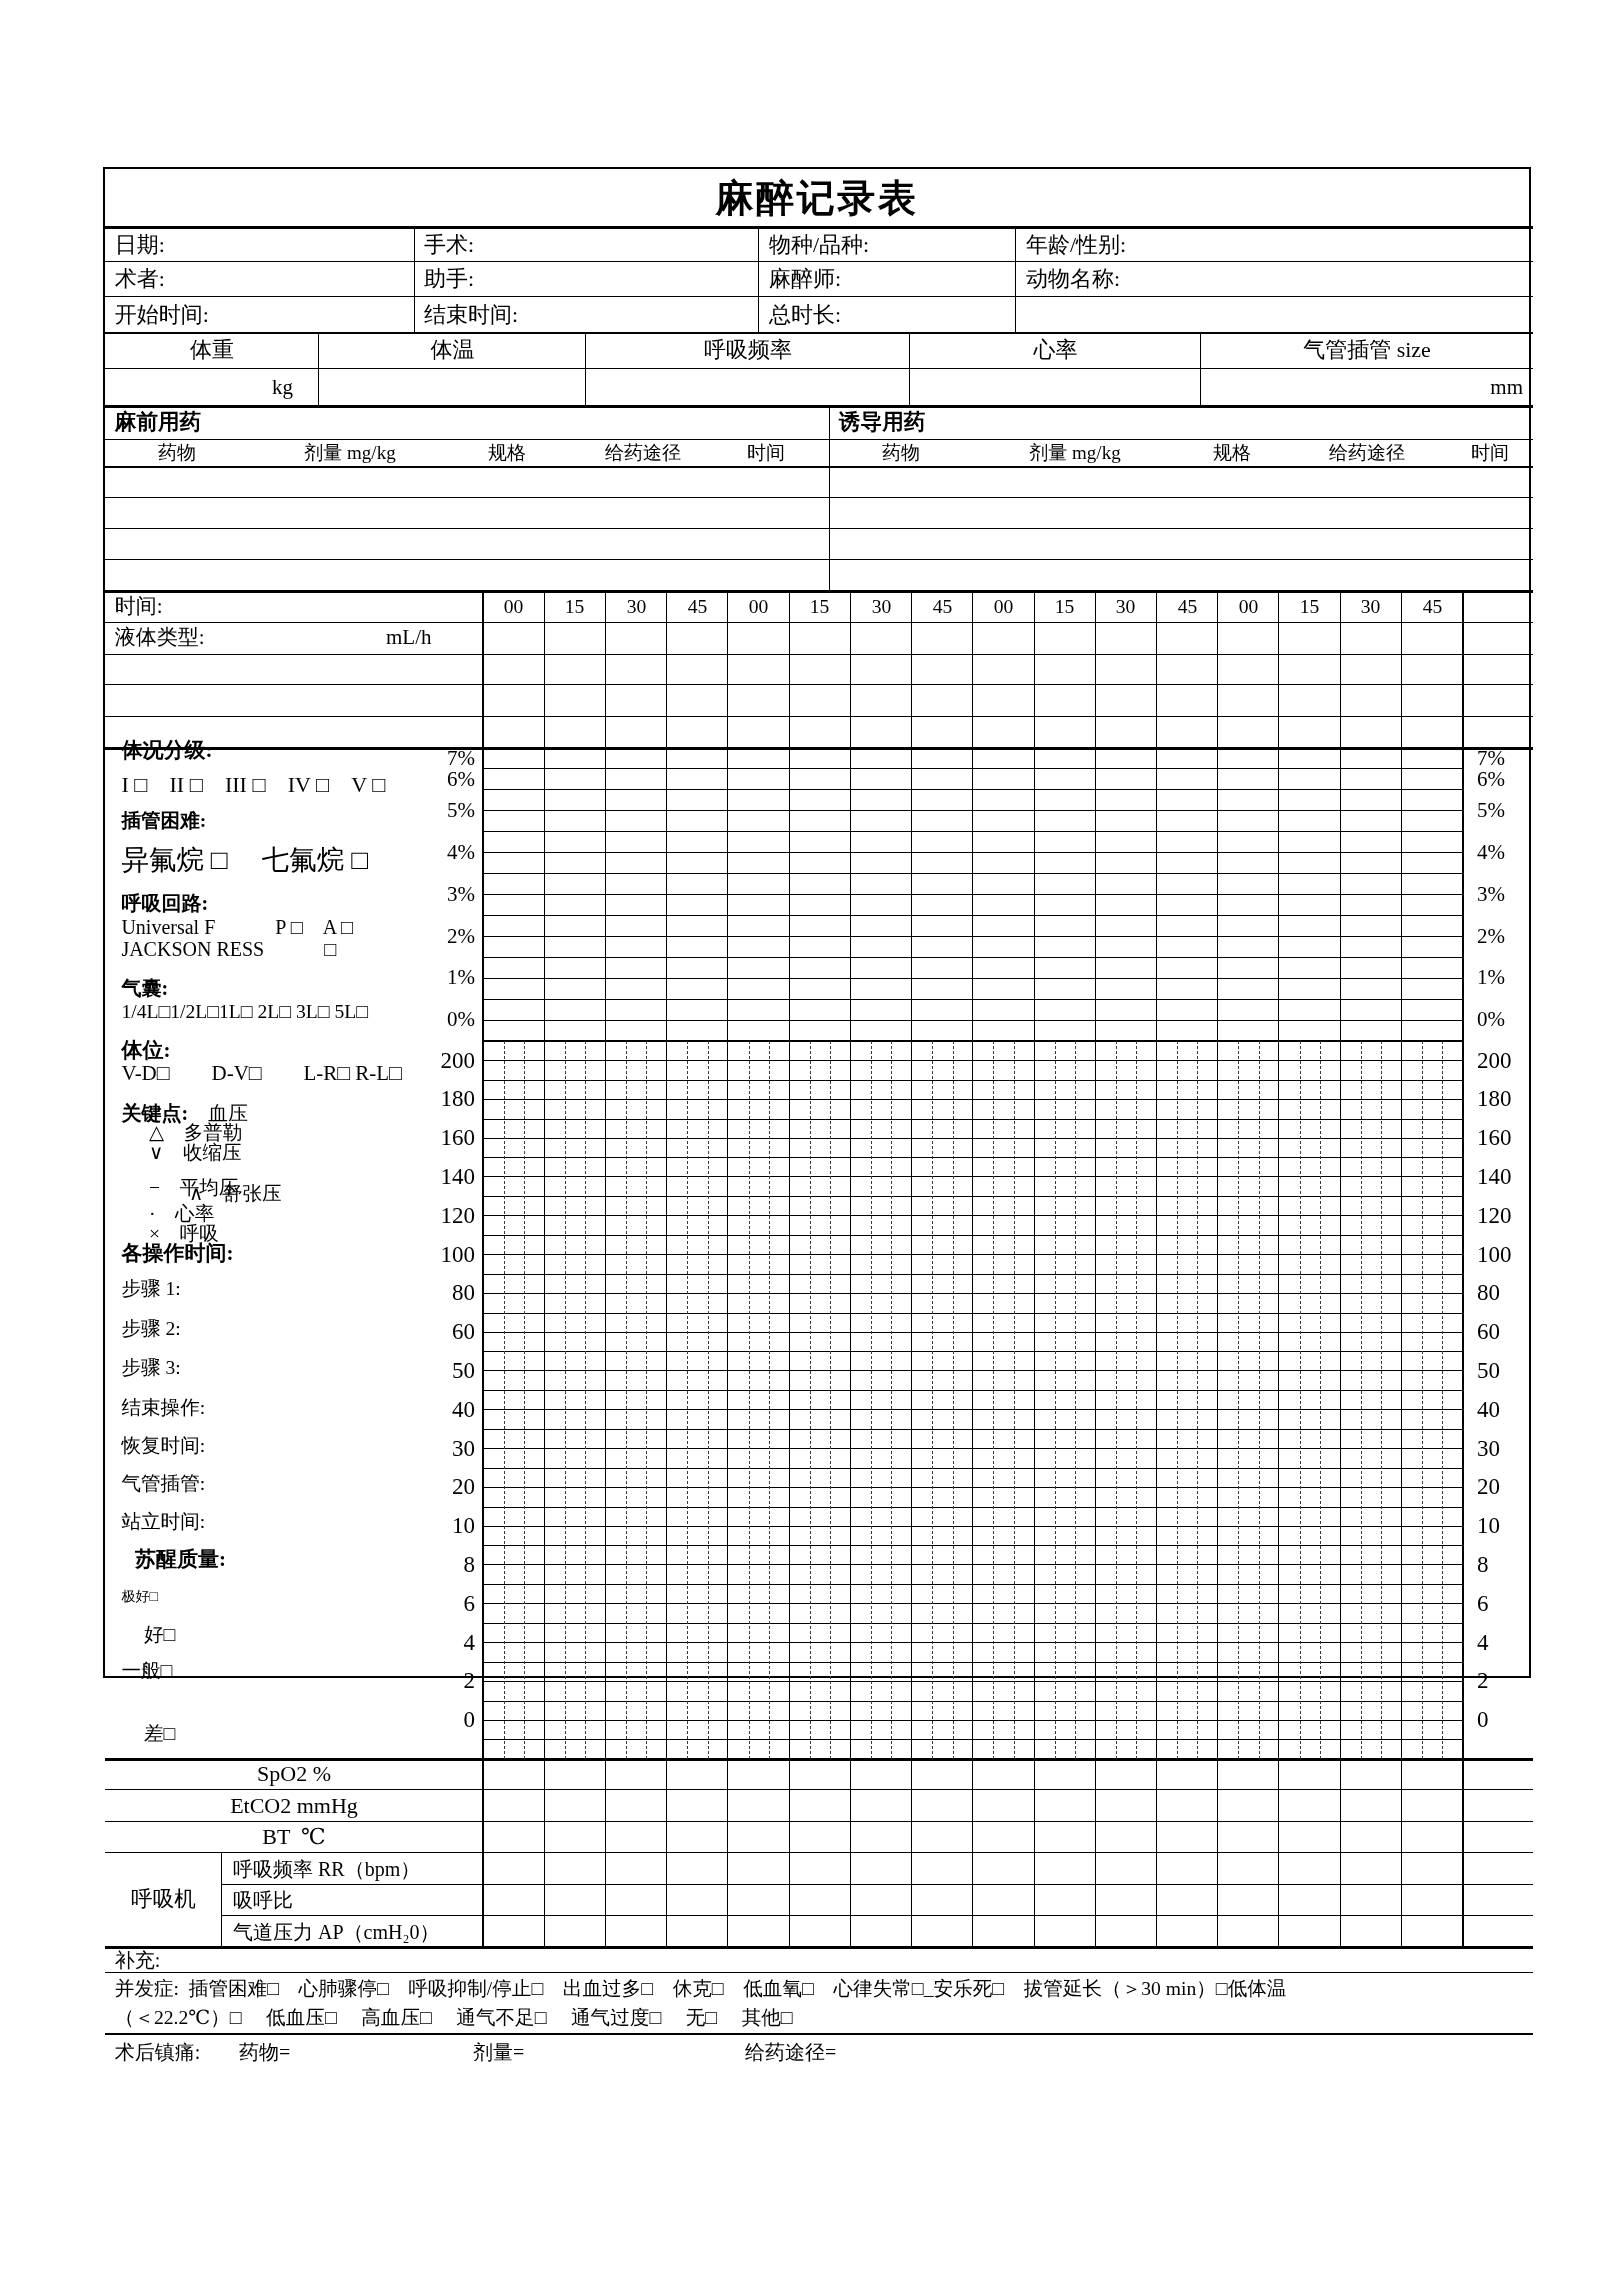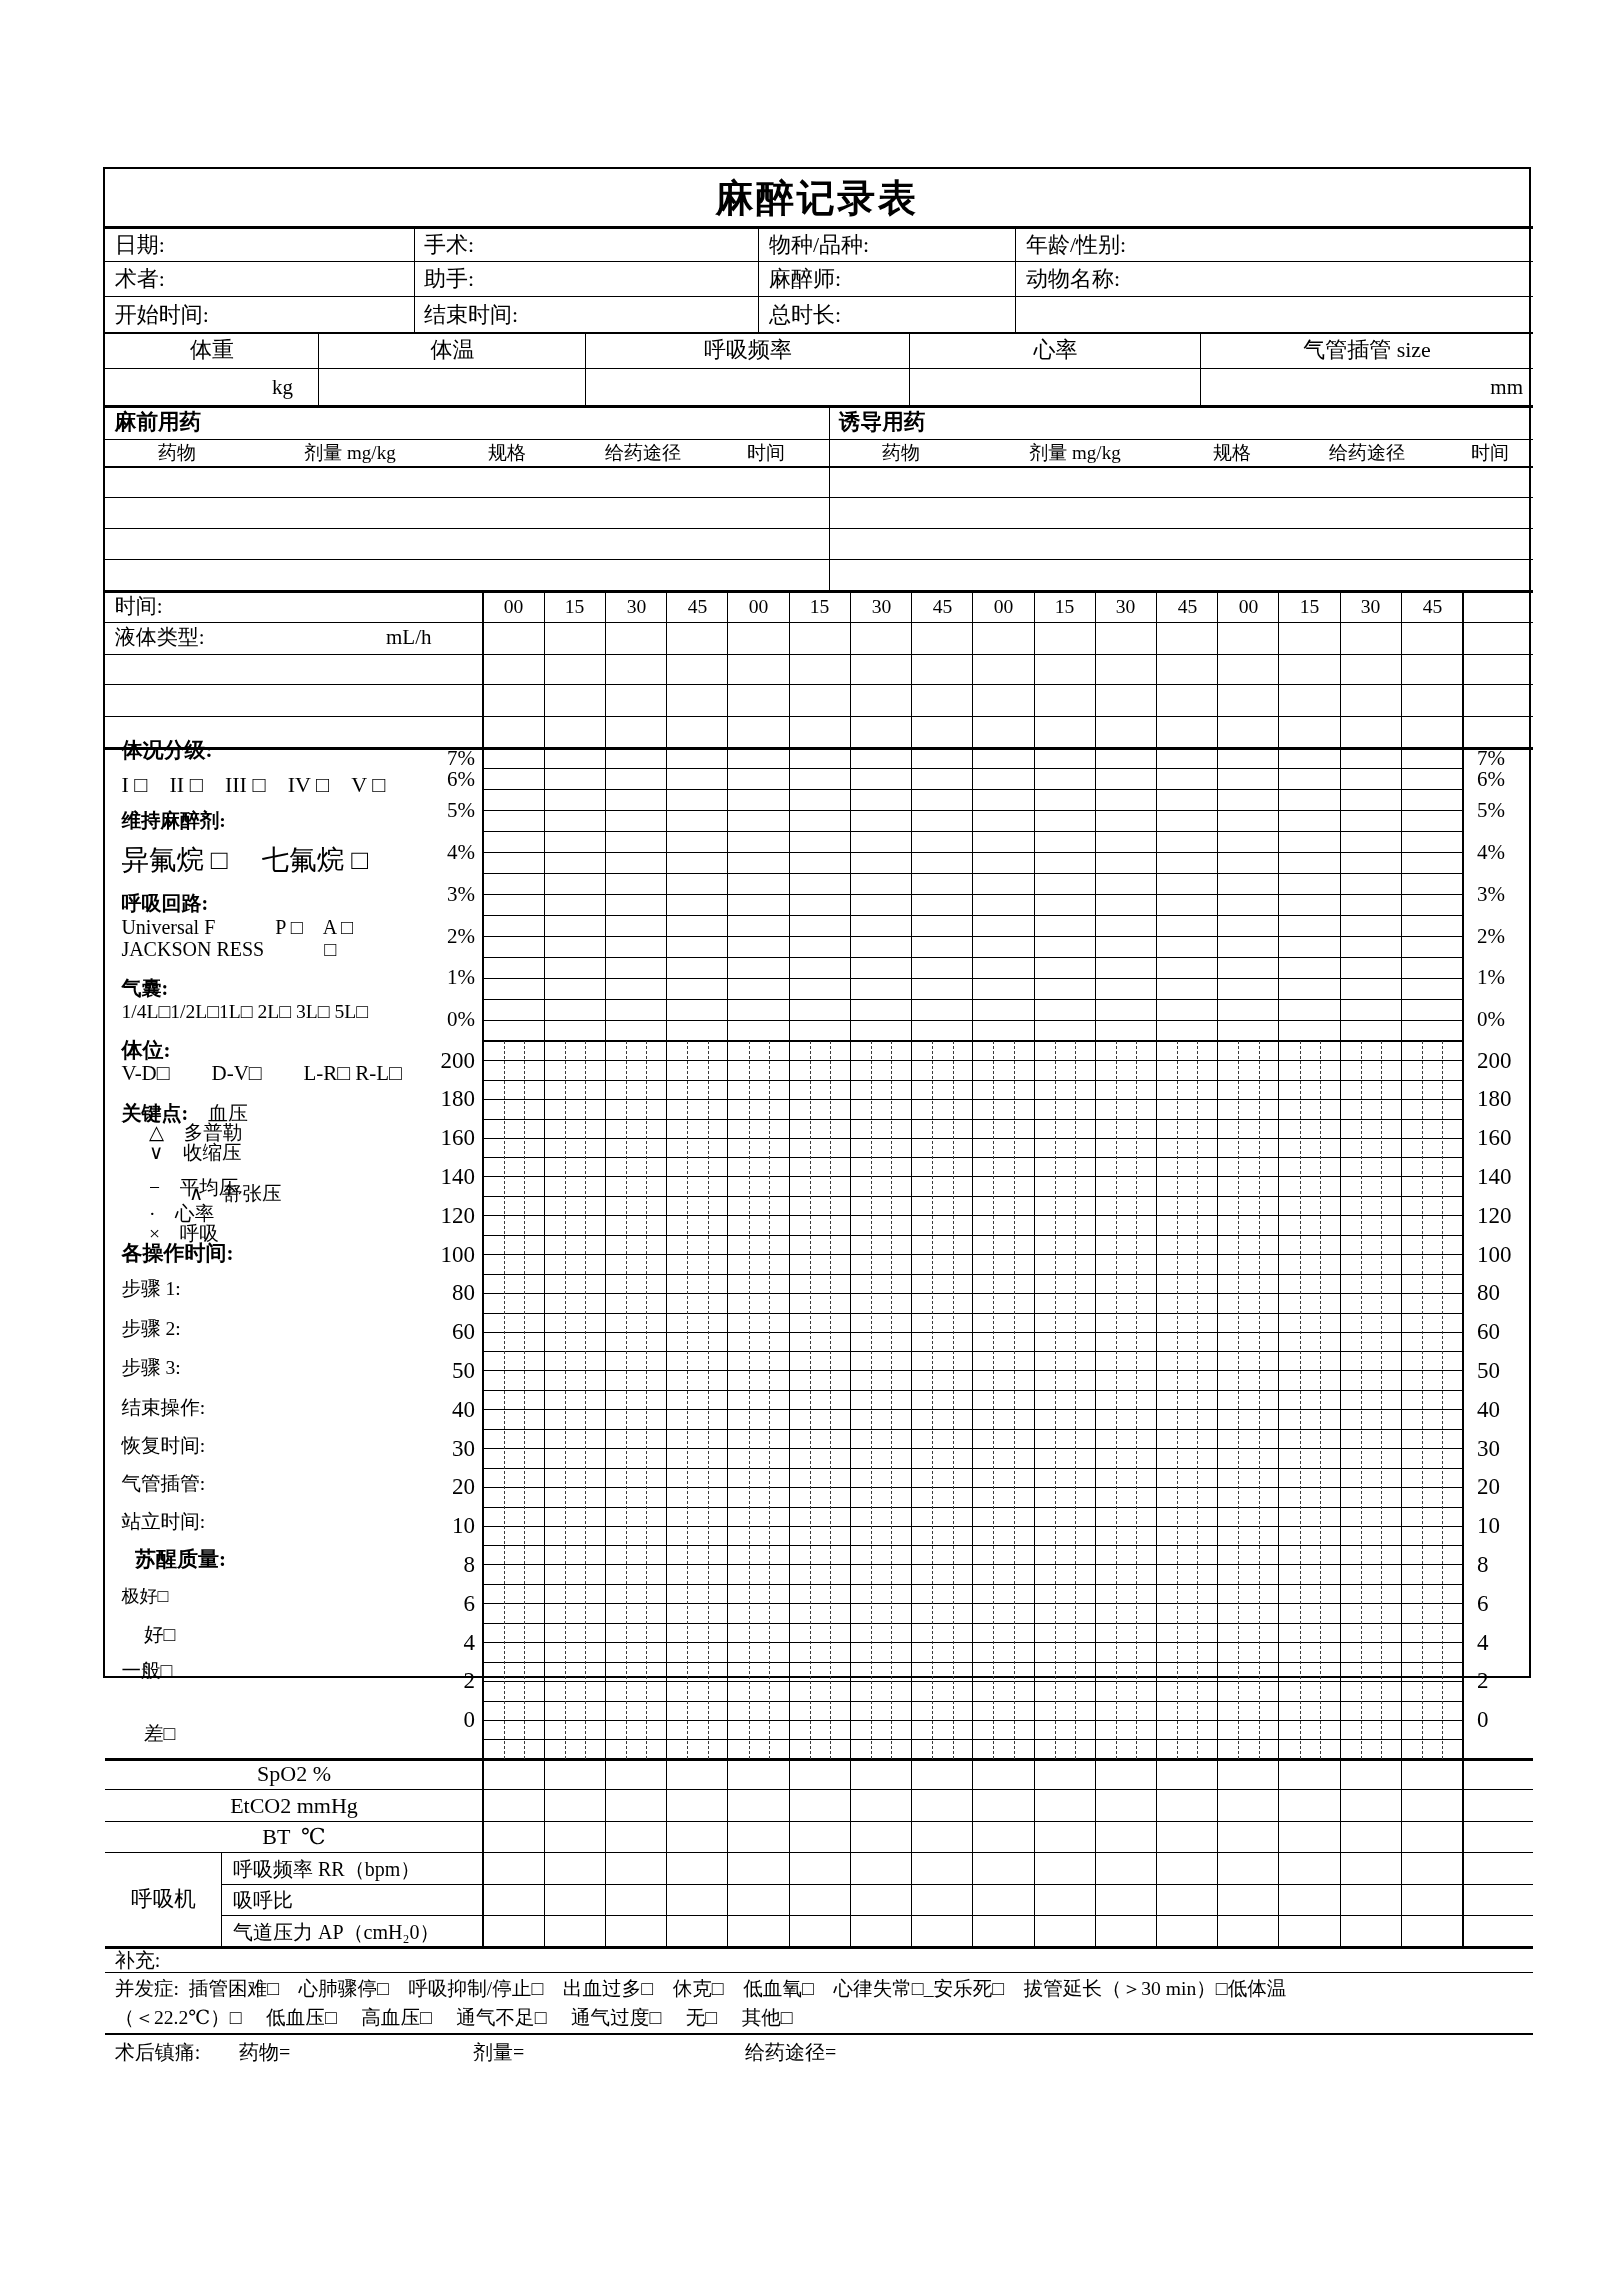--- a/index.html
+++ b/index.html
@@ -206,21 +206,21 @@
       <div class="txt ctr" style="left: 990px; width: 61px; top: 438px; font-size: 19.6px;">30</div>
       <div class="txt ctr" style="left: 1052px; width: 61px; top: 438px; font-size: 19.6px;">45</div>
       <div class="txt ctr" style="left: 1113px; width: 61px; top: 438px; font-size: 19.6px;">00</div>
       <div class="txt ctr" style="left: 1174px; width: 61px; top: 438px; font-size: 19.6px;">15</div>
       <div class="txt ctr" style="left: 1235px; width: 61px; top: 438px; font-size: 19.6px;">30</div>
       <div class="txt ctr" style="left: 1297px; width: 61px; top: 438px; font-size: 19.6px;">45</div>
       <div class="txt" style="left: 9.8px; top: 469px; font-size: 21px;">液体类型:</div>
       <div class="txt" style="left: 281px; top: 469px; font-size: 21px;">mL/h</div>
       <div class="txt b" style="left: 16.4px; top: 582px; font-size: 21px;">体况分级:</div>
       <div class="txt" style="left: 16.4px; top: 616px; font-size: 22px;">I □　II □　III □　IV □　V □</div>
-      <div class="txt b" style="left: 16.4px; top: 652px; font-size: 19.6px;">维持麻醉剂:</div>
+      <div class="txt b" style="left: 16.4px; top: 652px; font-size: 19.6px;">插管困难:</div>
       <div class="txt" style="left: 16.4px; top: 691px; font-size: 27.5px;">异氟烷 □　 七氟烷 □</div>
       <div class="txt b" style="left: 16.4px; top: 734px; font-size: 20px;">呼吸回路:</div>
       <div class="txt" style="left: 16.4px; top: 758px; font-size: 20px;">Universal F　　　P □　A □</div>
       <div class="txt" style="left: 16.4px; top: 780px; font-size: 20px;">JACKSON RESS　　　□</div>
       <div class="txt b" style="left: 16.4px; top: 819px; font-size: 20px;">气囊:</div>
       <div class="txt" style="left: 16.4px; top: 843px; font-size: 19.6px;">1/4L□1/2L□1L□ 2L□ 3L□ 5L□</div>
       <div class="txt b" style="left: 16.4px; top: 882px; font-size: 21px;">体位:</div>
       <div class="txt" style="left: 16.4px; top: 905px; font-size: 21px;">V-D□　　D-V□　　L-R□ R-L□</div>
       <div class="txt" style="left: 16.4px; top: 944px; font-size: 20px;"><span class="b">关键点:</span>　血压</div>
       <div class="txt" style="left: 44px; top: 964px; font-size: 19.6px;">△　多普勒</div>
@@ -231,21 +231,21 @@
       <div class="txt" style="left: 44px; top: 1065px; font-size: 19.6px;">×　呼吸</div>
       <div class="txt b" style="left: 16.4px; top: 1085px; font-size: 21px;">各操作时间:</div>
       <div class="txt" style="left: 16.4px; top: 1120px; font-size: 19.6px;">步骤 1:</div>
       <div class="txt" style="left: 16.4px; top: 1160px; font-size: 19.6px;">步骤 2:</div>
       <div class="txt" style="left: 16.4px; top: 1199px; font-size: 19.6px;">步骤 3:</div>
       <div class="txt" style="left: 16.4px; top: 1239px; font-size: 19.6px;">结束操作:</div>
       <div class="txt" style="left: 16.4px; top: 1277px; font-size: 19.6px;">恢复时间:</div>
       <div class="txt" style="left: 16.4px; top: 1315px; font-size: 19.6px;">气管插管:</div>
       <div class="txt" style="left: 16.4px; top: 1353px; font-size: 19.6px;">站立时间:</div>
       <div class="txt b" style="left: 30px; top: 1391px; font-size: 21px;">苏醒质量:</div>
-      <div class="txt" style="left: 16.4px; top: 1428px; font-size: 18px;">极好□</div>
+      <div class="txt" style="left: 16.4px; top: 1428px; font-size: 14px;">极好□</div>
       <div class="txt" style="left: 39px; top: 1466px; font-size: 19.6px;">好□</div>
       <div class="txt" style="left: 16.4px; top: 1502px; font-size: 19.6px;">一般□</div>
       <div class="txt" style="left: 39px; top: 1565px; font-size: 19.6px;">差□</div>
       <div class="txt rgt" style="left: 0px; width: 370px; top: 590px; font-size: 21px;">7%</div>
       <div class="txt" style="left: 1372px; top: 590px; font-size: 21px;">7%</div>
       <div class="txt rgt" style="left: 0px; width: 370px; top: 611px; font-size: 21px;">6%</div>
       <div class="txt" style="left: 1372px; top: 611px; font-size: 21px;">6%</div>
       <div class="txt rgt" style="left: 0px; width: 370px; top: 642px; font-size: 21px;">5%</div>
       <div class="txt" style="left: 1372px; top: 642px; font-size: 21px;">5%</div>
       <div class="txt rgt" style="left: 0px; width: 370px; top: 684px; font-size: 21px;">4%</div>

